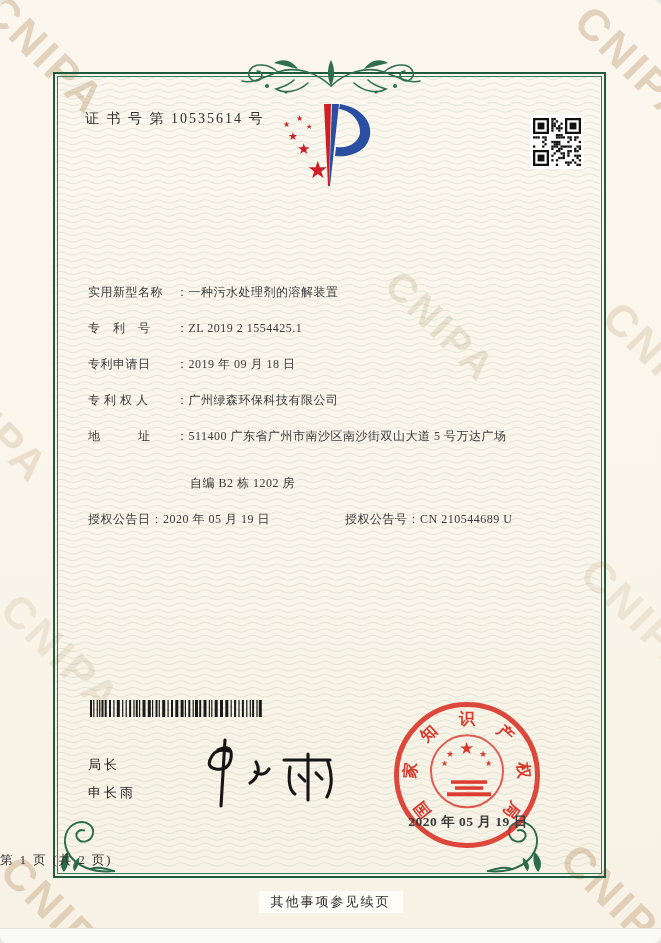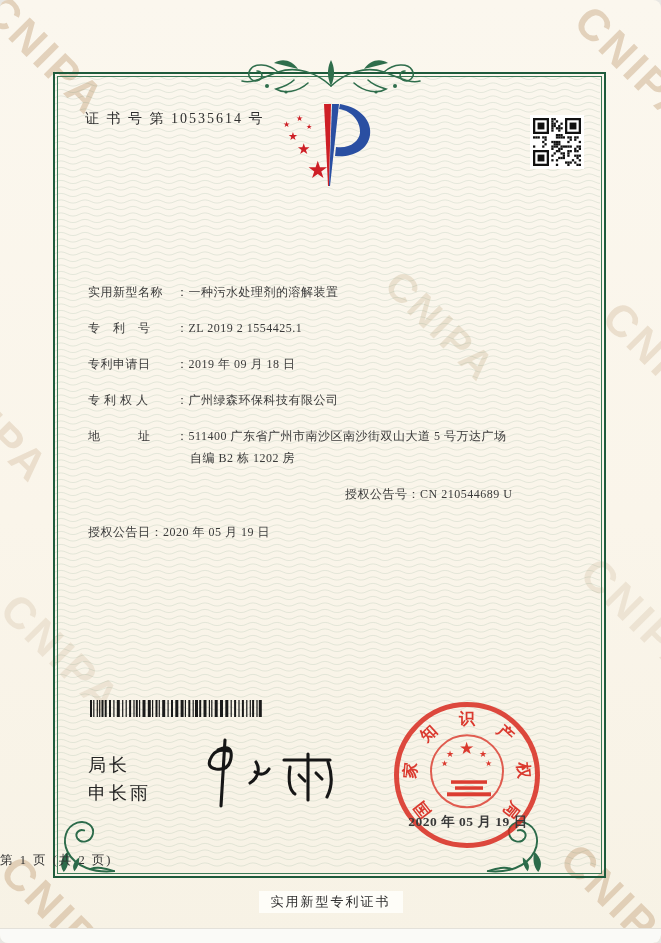--- a/index.html
+++ b/index.html
@@ -65,35 +65,35 @@
   .qr{position:absolute;left:530px;top:115px;width:54px;height:54px;background:#fff;padding:3px;box-sizing:border-box;z-index:4;}
   .qr svg{display:block;width:100%;height:100%;}
   .title{
     position:absolute;left:0;width:100%;top:199px;z-index:4;
     text-align:center;font-size:33px;font-weight:700;letter-spacing:6px;color:#151515;
   }
   
   .fields{position:absolute;left:88px;top:281px;width:478px;z-index:4;font-size:12px;color:#3a3a3a;}
   .row{line-height:22px;margin-bottom:14px;letter-spacing:.5px;}
   .lbl{display:inline-block;width:88px;white-space:pre;}
-  .val2{display:block;margin-left:102px;}
+  .val2{display:block;margin-left:102px;margin-top:25px;}
   .grant{display:flex;line-height:22px;letter-spacing:.5px;}
-  .grant .g1{width:257px;margin-top:38px;}
+  .grant .g1{width:257px;}
   
   .legal{
     position:absolute;left:88px;top:545px;width:487px;z-index:4;
     font-size:14.2px;line-height:25px;color:#2c2c2c;text-align:justify;
     font-style:italic;letter-spacing:.4px;
   }
   .legal p{margin:0;text-indent:2em;}
   
   .barcode{position:absolute;left:90px;top:700px;width:173px;height:17px;z-index:4;}
   .barcode svg{display:block;}
   
-  .signer{position:absolute;left:88px;top:751px;z-index:4;font-size:18px;color:#232323;letter-spacing:3px;line-height:28px;}
+  .signer{position:absolute;left:88px;top:751px;z-index:4;font-size:13px;color:#232323;letter-spacing:3px;line-height:28px;}
   .signature{position:absolute;left:188px;top:736px;z-index:4;}
   .signature path{fill:none;stroke:#161616;stroke-width:3.1;stroke-linecap:round;stroke-linejoin:round;}
   
   .seal{
     position:absolute;left:394px;top:702px;width:146px;height:146px;z-index:5;
     border:5px solid rgba(216,41,30,.85);border-radius:50%;box-sizing:border-box;
   }
   .seal-ch{
     position:absolute;left:50%;top:50%;
     font-size:16px;font-weight:700;color:rgba(216,41,30,.92);
@@ -542,17 +542,17 @@
         <rect x="23" y="50" width="28" height="3.5" fill="rgba(216,41,30,.9)"></rect>
         <rect x="15" y="56" width="44" height="4" fill="rgba(216,41,30,.9)"></rect>
       </svg>
     </div>
   </div>
   <div class="seal-date">2020 年 05 月 19 日</div>
 
   <div class="page-info">第 1 页 (共 2 页)</div>
 
   <div class="footnote-wrap">
-    <span class="footnote">实用新型专利证书</span>
+    <span class="footnote">其他事项参见续页</span>
   </div>
 
   <div class="scan-edge"></div>
 </div>
 
 </body></html>

